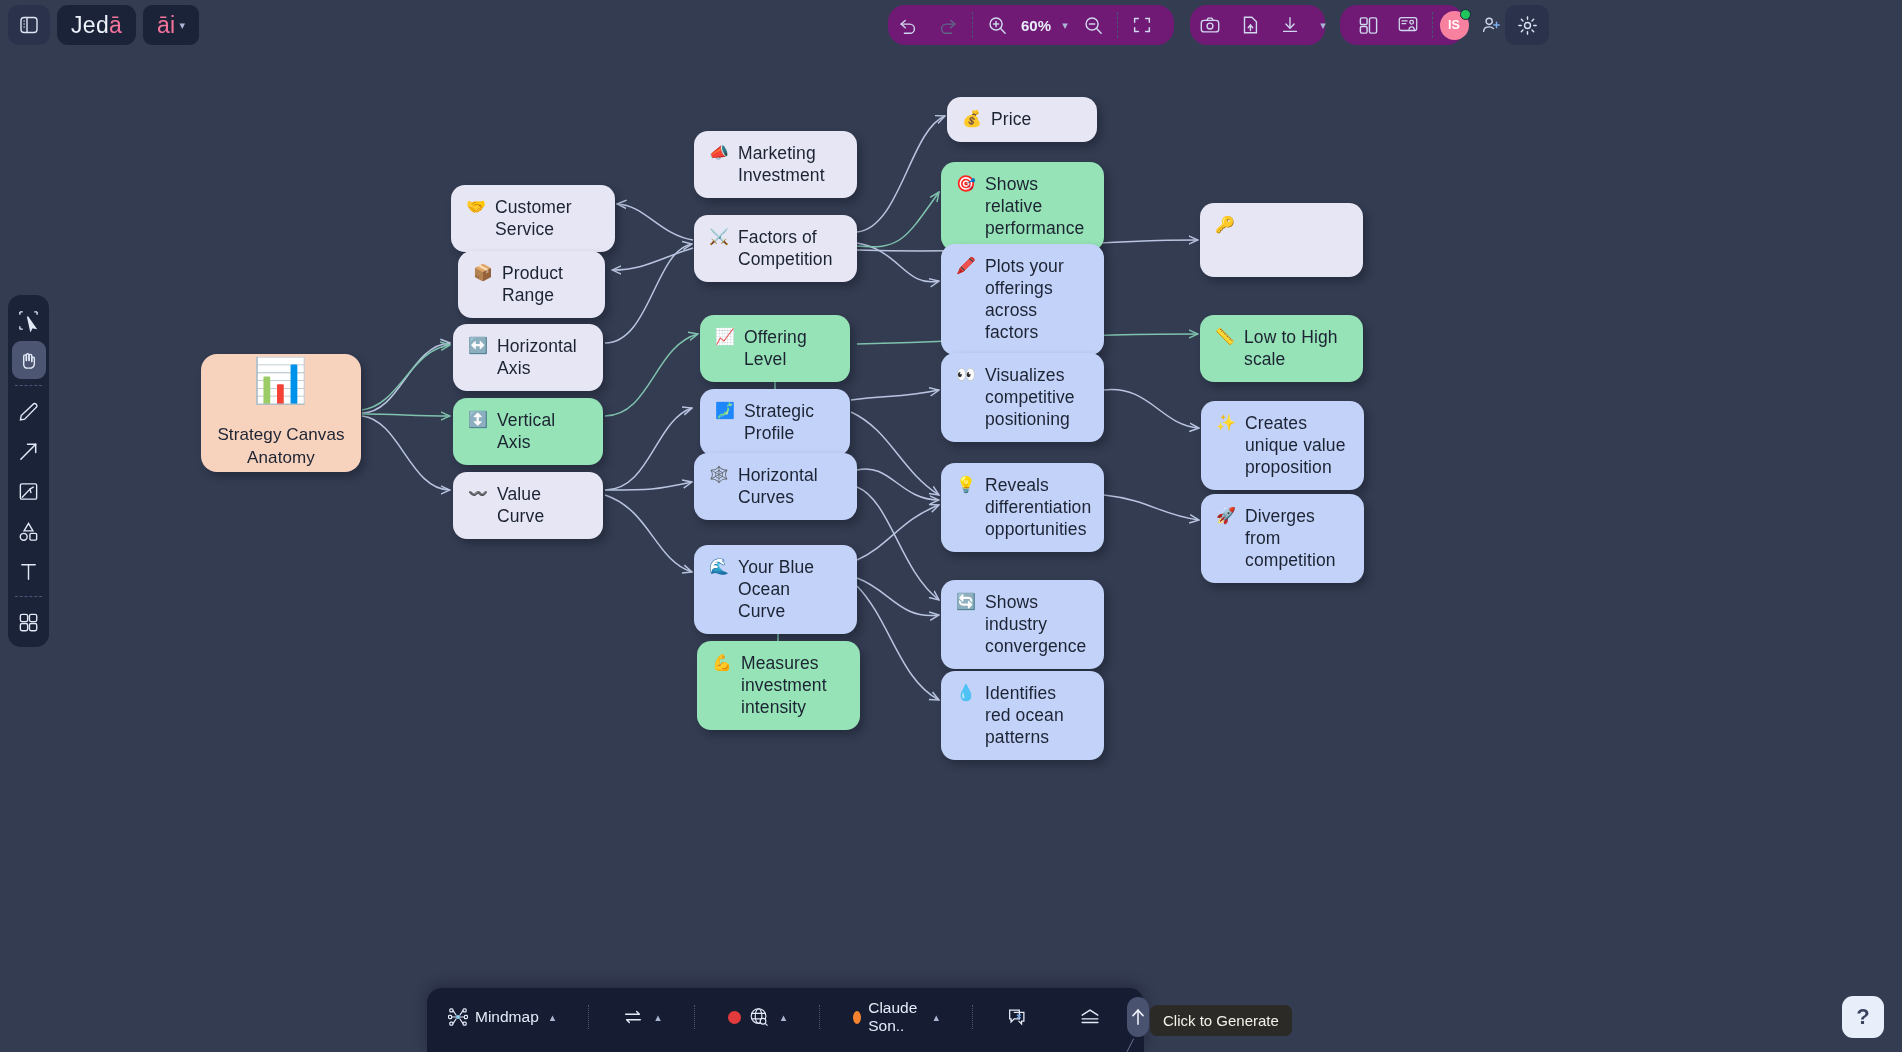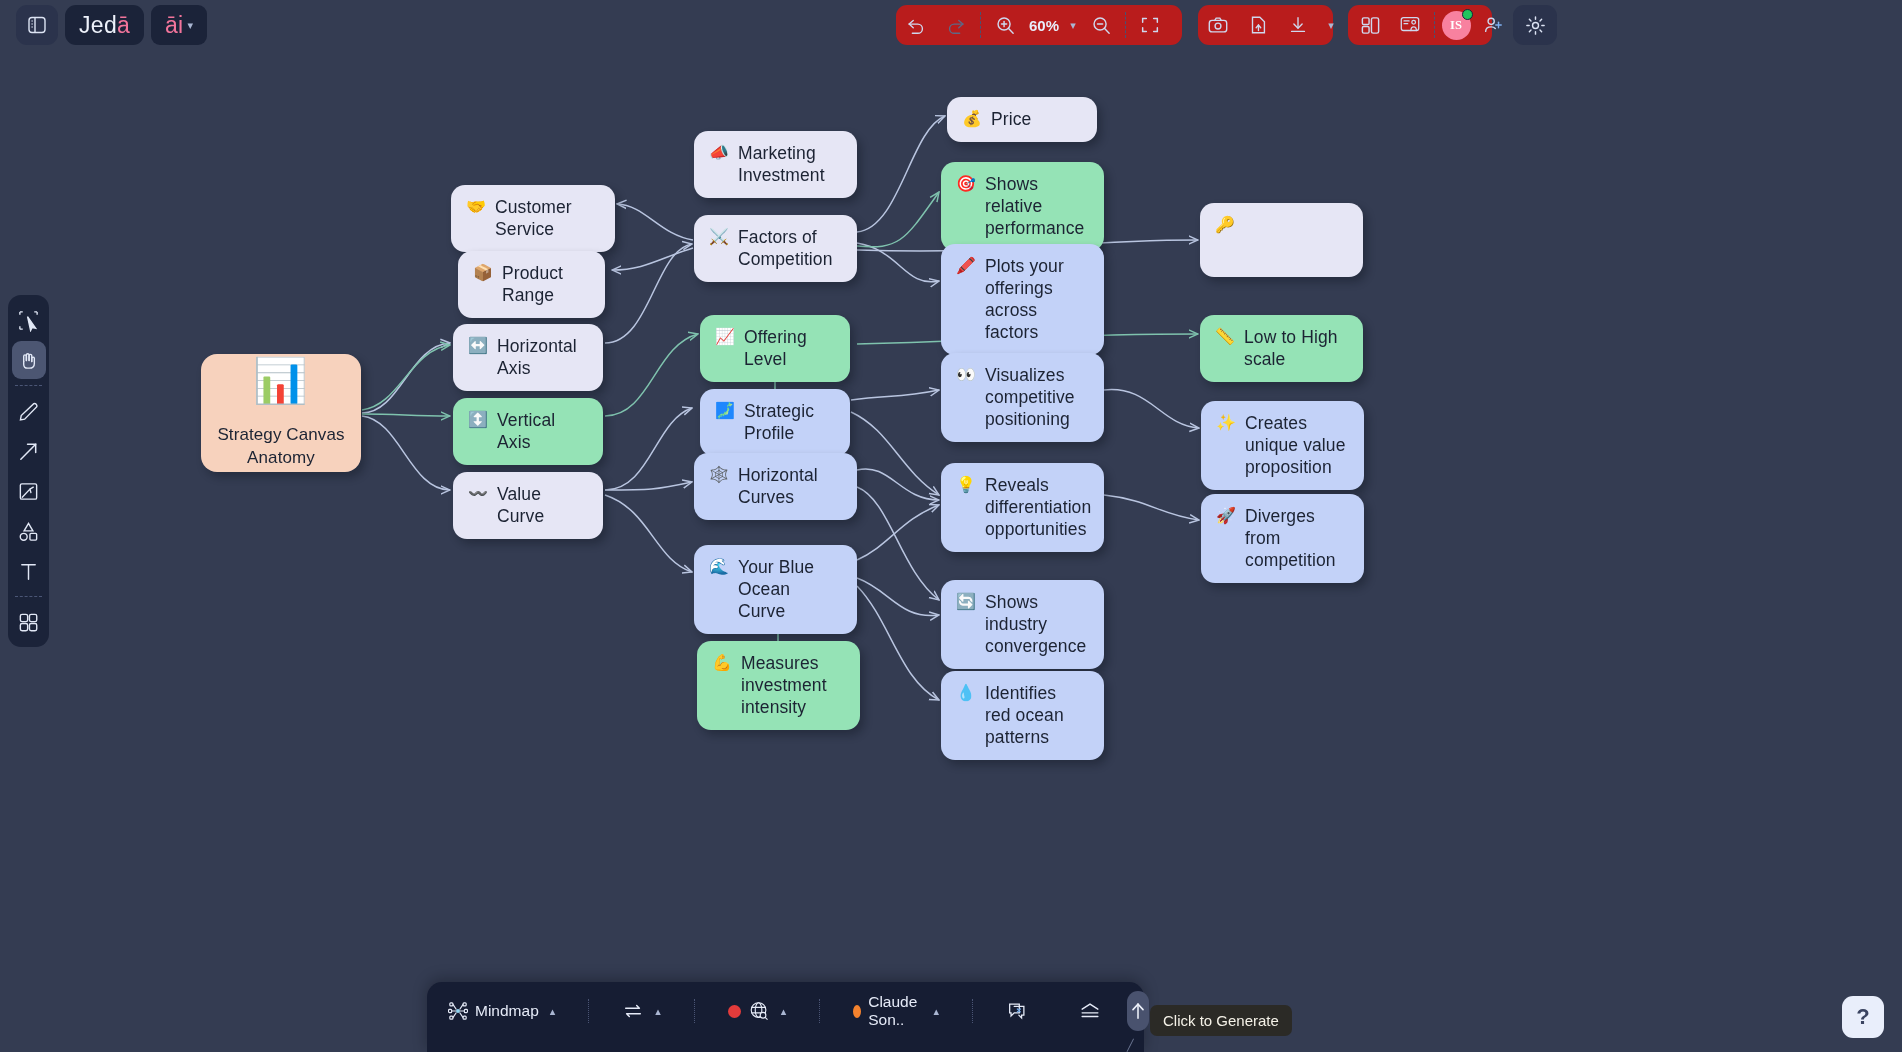--- a/index.html
+++ b/index.html
@@ -42,24 +42,24 @@
     align-items: center;
     justify-content: center;
     text-align: center;
     padding: 16px 14px 14px;
     border-radius: 16px;
   }
   .node.root .rootico { font-size: 44px; line-height: 1; margin-bottom: 12px; }
   .node.root .txt { font-size: 17px; line-height: 1.3; }
 
   
-  #topbar { position: absolute; top: 0; left: 0; right: 0; height: 50px; margin-left: 8px; }
+  #topbar { position: absolute; top: 0; left: 0; right: 0; height: 50px; }
   .tb-panel {
     position: absolute; top: 5px; height: 40px;
-    background: #b91c1c; border-radius: 11px;
+    background: #701a75; border-radius: 17px;
     display: flex; align-items: center;
   }
   .tb-btn {
     height: 40px; min-width: 40px;
     display: flex; align-items: center; justify-content: center;
     color: #cfd8ee;
   }
   .tb-sep { width: 0; border-left: 1.5px dashed #485273; height: 26px; margin: 0 4px; }
   .zoomlbl { font-size: 15px; font-weight: bold; color: #e8eefb; padding: 0 2px 0 4px; }
 
@@ -119,21 +119,21 @@
     font-size: 16.5px; line-height: 1.55;
     color: #e9eefb; position: relative;
     min-height: 78px;
   }
   .resize-grip {
     position: absolute; right: 7px; bottom: 3px;
     width: 10px; height: 10px; color: #6c7794; font-size: 11px;
   }
   #dockbar {
     display: flex; align-items: center; gap: 16px;
-    padding: 6px 10px 18px 12px;
+    padding: 6px 10px 12px 12px;
   }
   .pill {
     display: flex; align-items: center; gap: 7px;
     color: #e6ebf8; font-size: 15.5px;
     padding: 5px 9px; border-radius: 8px;
   }
   .dotsep { width: 0; border-left: 1.5px dotted #4a5474; height: 24px; margin: 0 8px; }
   .cdot { width: 13px; height: 13px; border-radius: 50%; }
   .send-btn {
     width: 40px; height: 40px; border-radius: 11px;
@@ -399,21 +399,21 @@
           <line x1="12" y1="4" x2="12" y2="15"></line>
             <path d="M7.5 11 L12 15.5 L16.5 11"></path>
             <path d="M5 19 H19"></path>
         </svg>
       </div>
       <div class="tb-btn" style="min-width:22px;">
         <span class="chev">▾</span>
       </div>
     </div>
 
-    <div class="tb-panel" style="left:1340px; width:144px; padding:0 2px;font-family:Liberation Serif, serif;">
+    <div class="tb-panel" style="left:1340px; width:124px; padding:0 8px;">
       <div class="tb-btn">
         <svg class="ic" width="21" height="21" viewBox="0 0 22 22" fill="none" stroke="currentColor" stroke-width="1.5">
           <rect x="2.5" y="3" width="7" height="7" rx="1.4"></rect>
             <rect x="2.5" y="12" width="7" height="7" rx="1.4"></rect>
           <rect x="12" y="3" width="7.5" height="16" rx="1.8"></rect>
         </svg>
       </div>
       <div class="tb-btn">
         <svg class="ic" width="22" height="22" viewBox="0 0 24 24" fill="none" stroke="currentColor" stroke-width="1.4" stroke-linecap="round">
           <rect x="2.5" y="4" width="19" height="14" rx="2.4"></rect>

